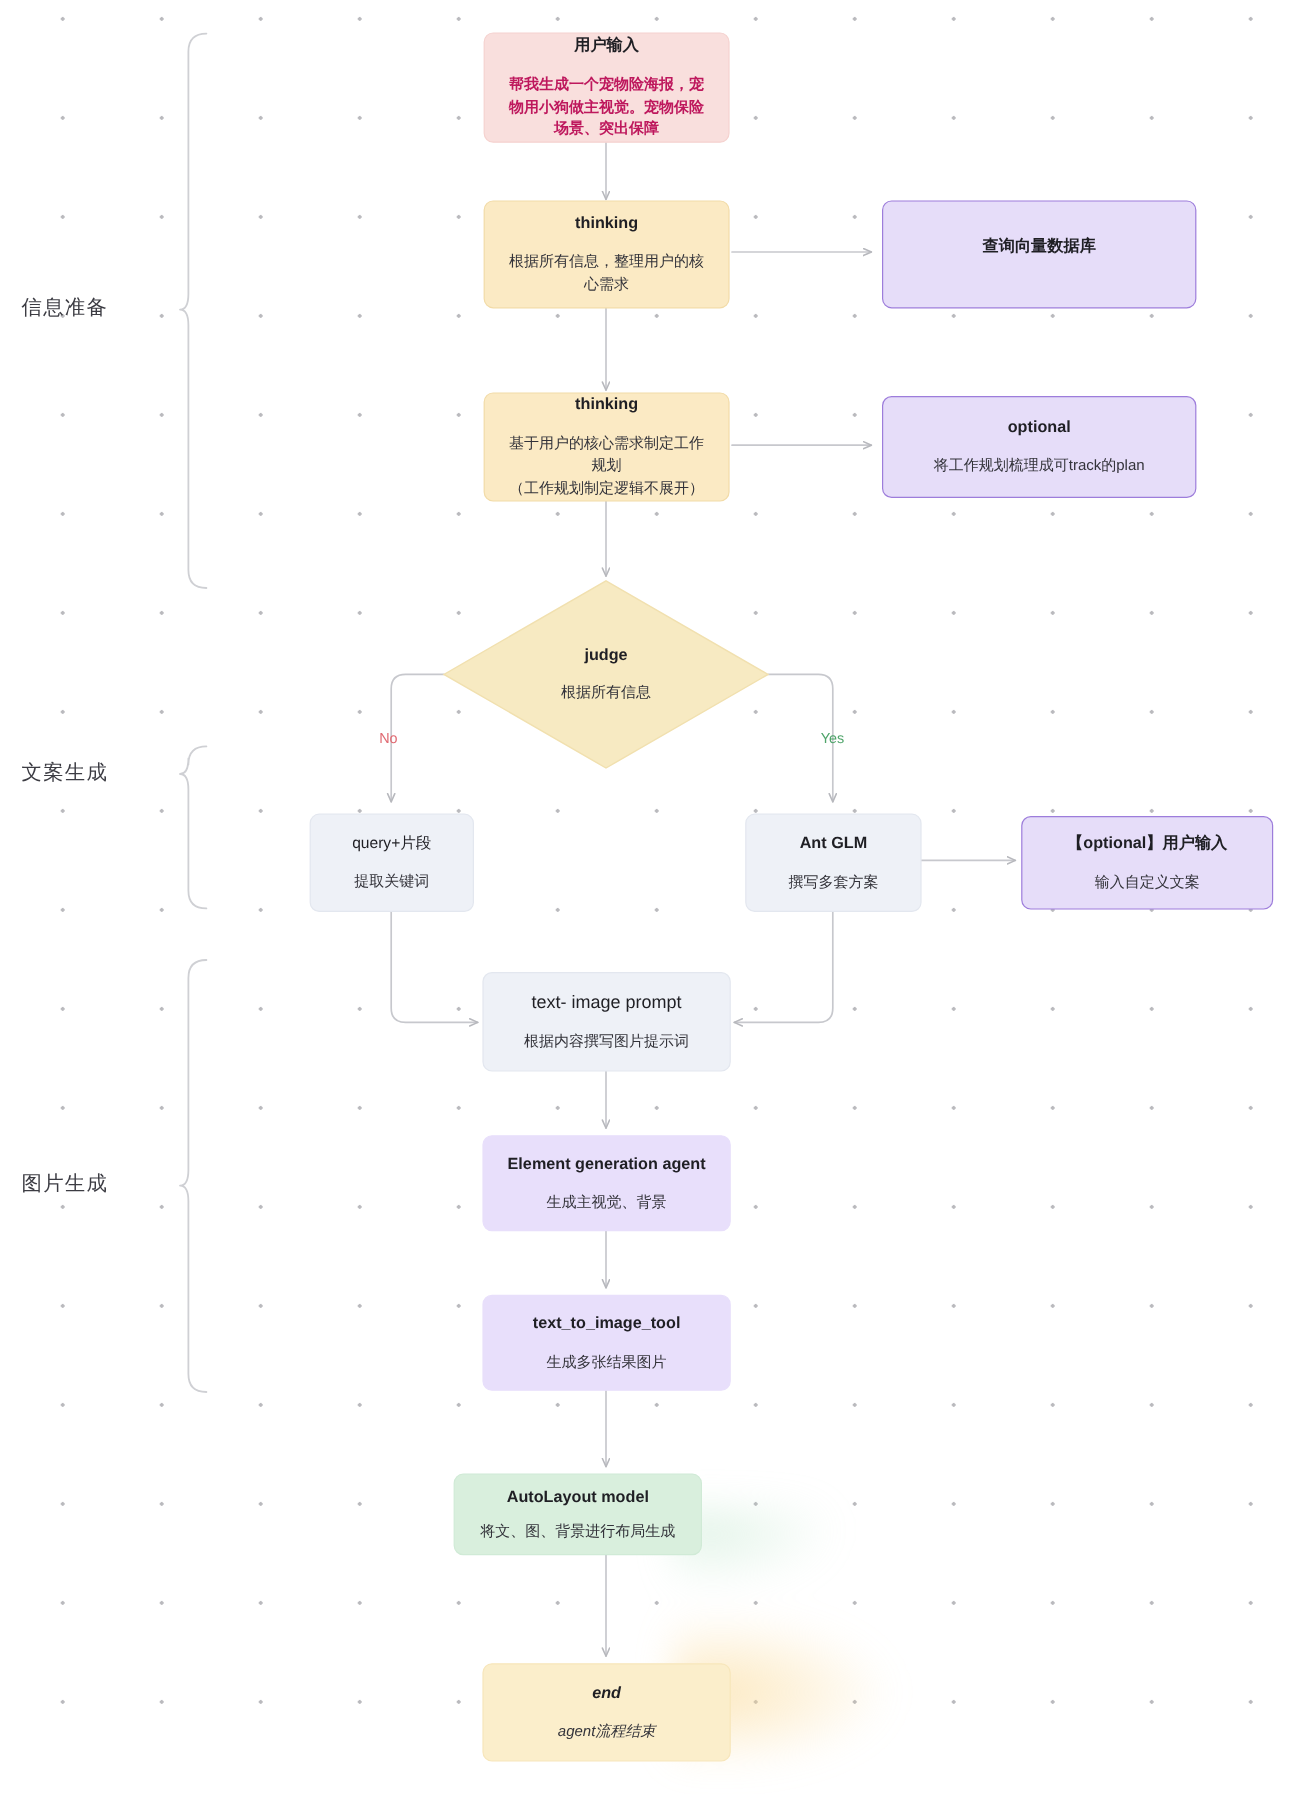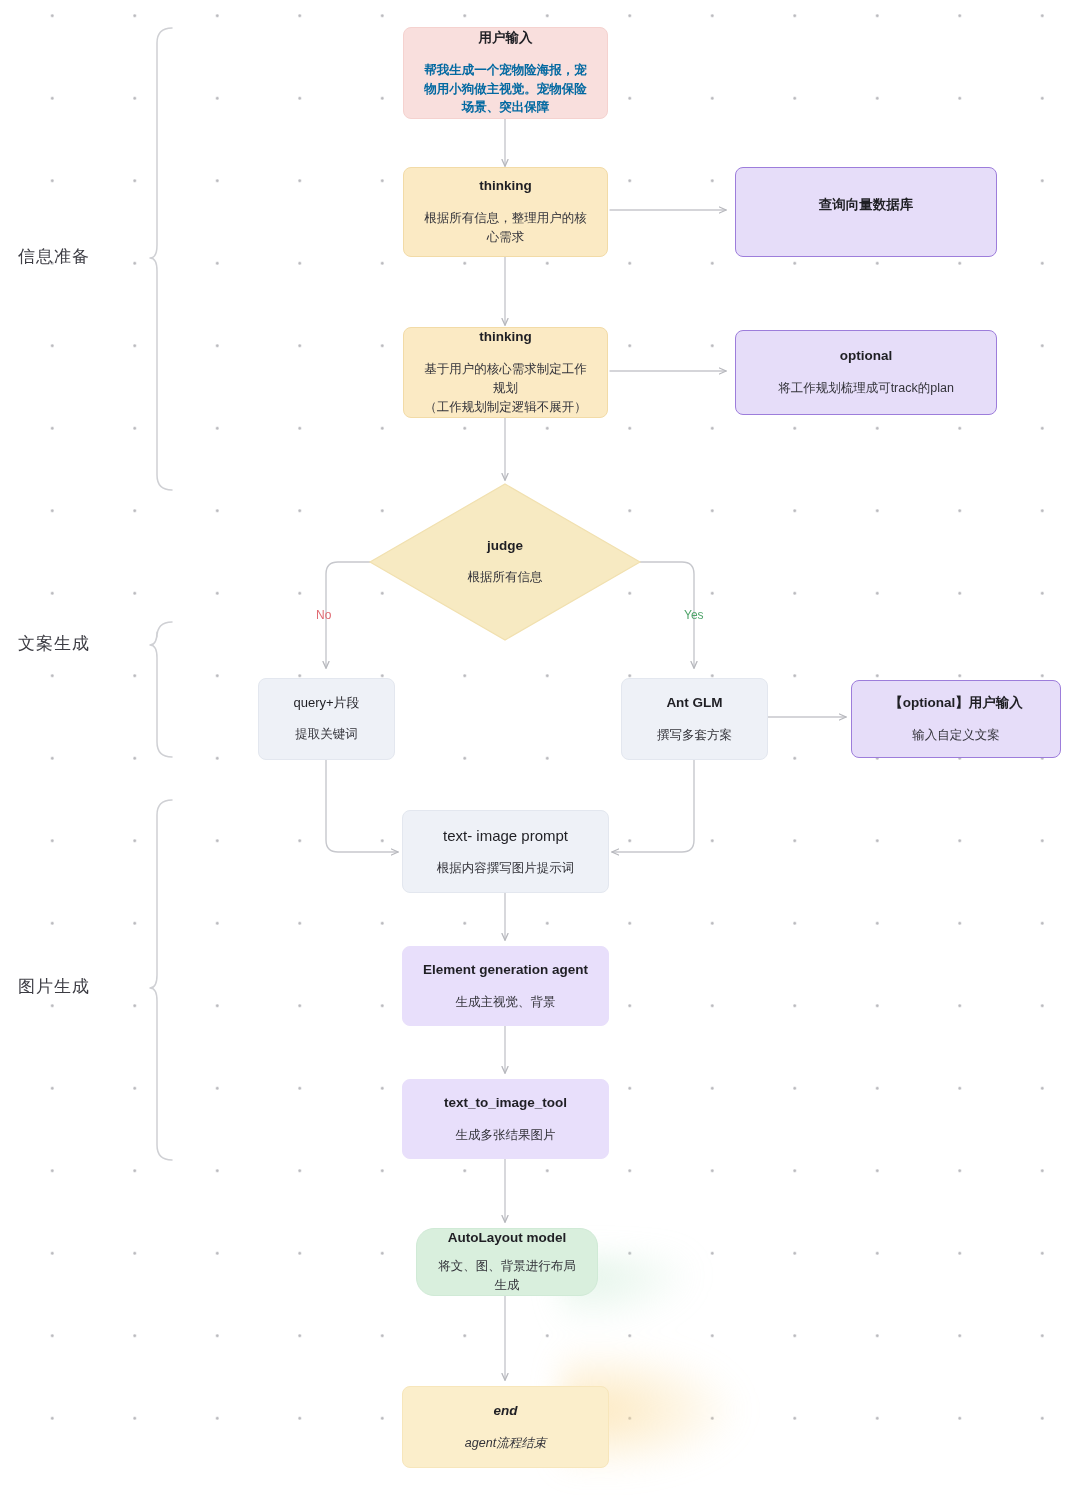--- a/index.html
+++ b/index.html
@@ -58,21 +58,21 @@
     color: #1f1f24;
     margin-bottom: 14px;
   }
   .node .sub {
     font-size: 12.5px;
     line-height: 1.5;
     color: #33333a;
   }
   
   .n-pink      { background: #f9dfdd; border: 1px solid #f5d2cf; }
-  .n-pink .sub { color: #0369a1; font-weight: bold; }
+  .n-pink .sub { color: #be185d; font-weight: bold; }
   .n-yellow    { background: #fbeac4; border: 1px solid #f2dba7; }
   .n-purple    { background: #e6ddf9; border: 1px solid #9d7ddb; }
   .n-purple-nb { background: #e8dffb; border: 1px solid #e8dffb; }
   .n-grey      { background: #eef1f7; border: 1px solid #e3e7ef; }
   .n-green     { background: #d9efdd; border: 1px solid #d0ead6; }
   .n-cream     { background: #fbeecb; border: 1px solid #f7e6bb; }
 
   .diamond-wrap {
     position: absolute;
   }
@@ -226,21 +226,21 @@
   <div class="node n-purple-nb" style="left:402px; top:946px; width:207px; height:80px;">
     <div class="title">Element generation agent</div>
     <div class="sub">生成主视觉、背景</div>
   </div>
 
   <div class="node n-purple-nb" style="left:402px; top:1079px; width:207px; height:80px;">
     <div class="title">text_to_image_tool</div>
     <div class="sub">生成多张结果图片</div>
   </div>
 
-  <div class="node n-green" style="left:416px; top:1228px; width:182px; height:68px;border-radius:18px;">
+  <div class="node n-green" style="left:378px; top:1228px; width:207px; height:68px;">
     <div class="title" style="margin-bottom:10px;">AutoLayout model</div>
     <div class="sub">将文、图、背景进行布局生成</div>
   </div>
 
   <div class="node n-cream" style="left:402px; top:1386px; width:207px; height:82px;font-style:italic;">
     <div class="title">end</div>
     <div class="sub">agent流程结束</div>
   </div>
 
 </div>

